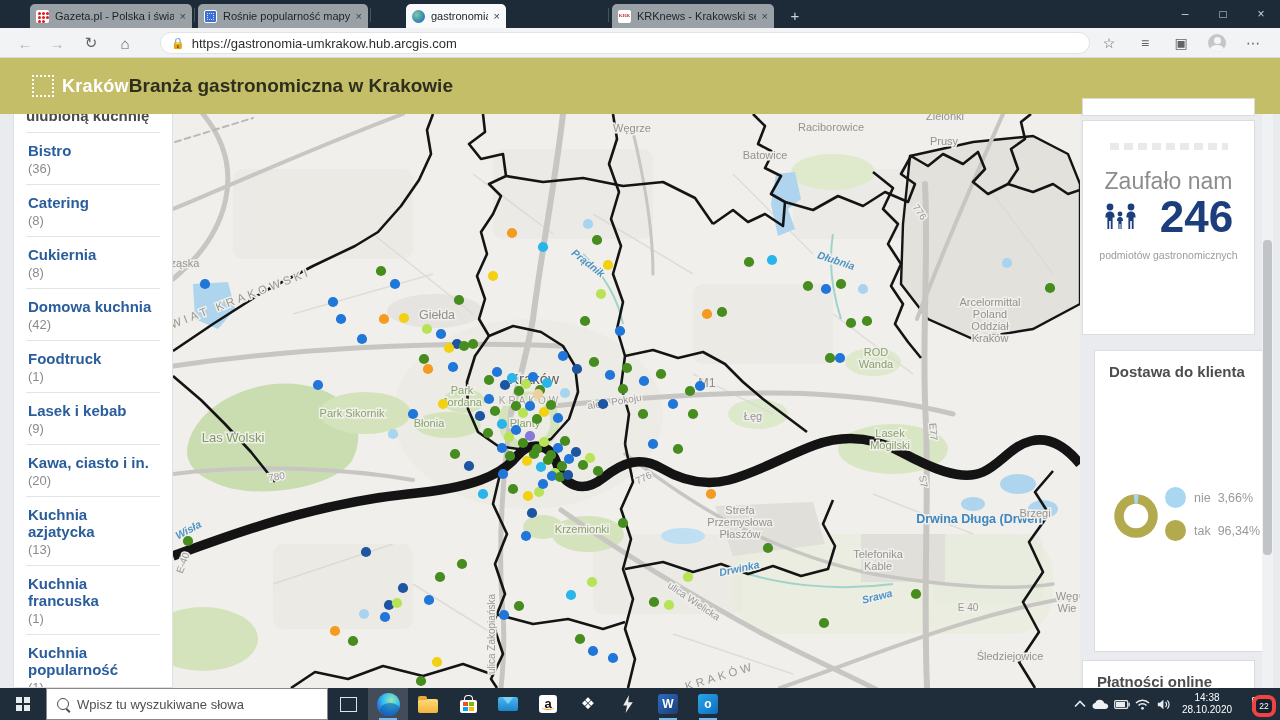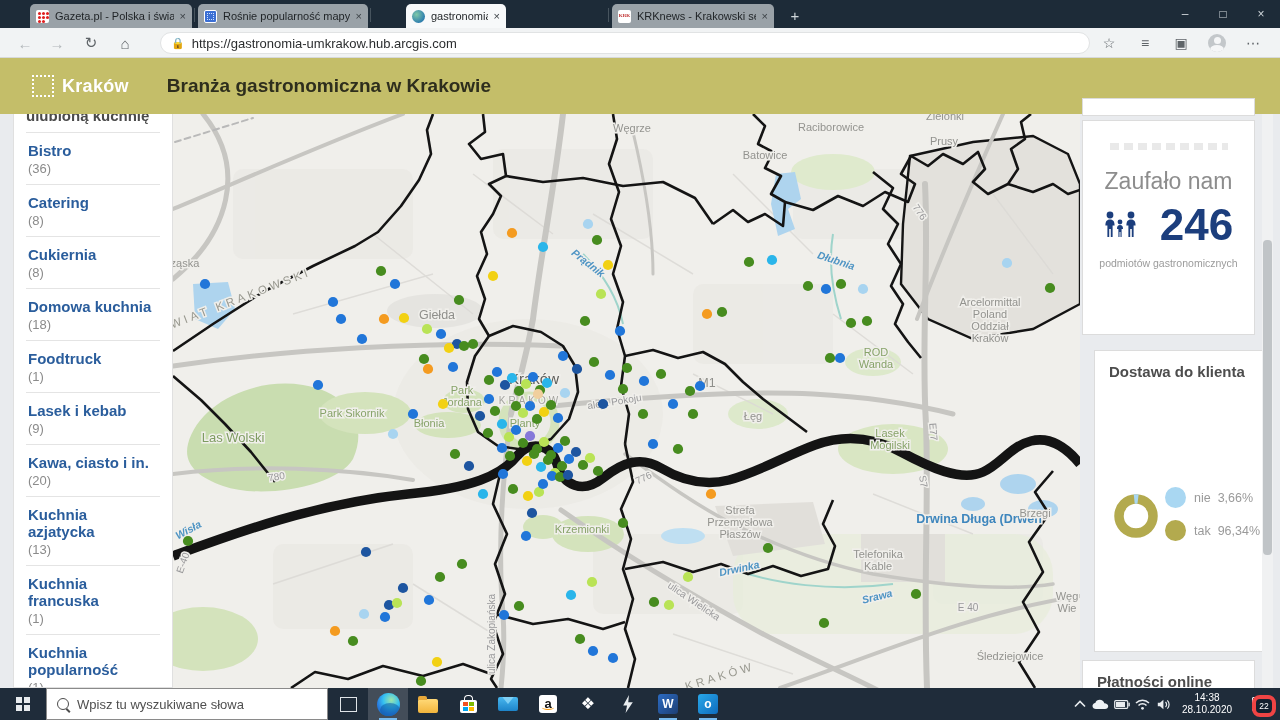--- a/index.html
+++ b/index.html
@@ -38,21 +38,21 @@
   .addr-right{position:absolute;top:0;height:30px;display:flex;align-items:center;justify-content:center;font-size:14px;color:#5f6468;width:26px;}
   #avatar-btn{border-radius:50%;}
   #avatar-btn .av{width:18px;height:18px;border-radius:50%;background:#c3c7ca;position:relative;overflow:hidden;}
   #avatar-btn .av:before{content:"";position:absolute;left:5.5px;top:3px;width:7px;height:7px;border-radius:50%;background:#f5f6f7;}
   #avatar-btn .av:after{content:"";position:absolute;left:2px;top:11px;width:14px;height:9px;border-radius:50%;background:#f5f6f7;}
   
   #siteheader{position:absolute;left:0;top:58px;width:1280px;height:56px;background:#c4be69;display:flex;align-items:center;}
   #logo{display:flex;align-items:center;gap:8px;margin-left:32px;}
   #logo .logo-ico{width:18px;height:18px;border:2px dotted #fff;}
   #logo .logo-txt{color:#fff;font-size:18px;font-weight:bold;letter-spacing:.3px;}
-  #site-title{margin-left:38px;font-size:19px;color:#2e2e1d;font-weight:bold;}
+  #site-title{font-size:19px;color:#2e2e1d;font-weight:bold;}
   #site-subtitle{margin-left:28px;font-size:15px;color:#2e2e1d;}
   
   #content{position:absolute;left:0;top:114px;width:1280px;height:574px;background:#e9ebee;}
   
   #sidebar{position:absolute;left:13px;top:0;width:160px;height:574px;background:#fff;
            border:1px solid #e0e0e0;border-top:none;box-sizing:border-box;overflow:hidden;padding:0 12px;}
   #sidebar-cut{margin-top:-7px;font-size:15px;font-weight:bold;color:#4a4a4a;white-space:nowrap;}
   .cat{padding:9px 2px 8px 2px;border-bottom:1px solid #e4e4e4;cursor:pointer;}
   .cat:first-of-type{border-top:1px solid #e4e4e4;margin-top:8px;}
   .cat-label{color:#2a5d9c;font-weight:bold;font-size:15px;line-height:17px;}
@@ -71,21 +71,21 @@
   .ml-city{fill:#5e5e5a;font-size:15px;}
   .ml-county{fill:#a3a39e;font-size:10px;letter-spacing:3px;}
   .ml-region{fill:#98988f;font-size:11.5px;letter-spacing:3.5px;}
   
   #rightpanel{position:absolute;left:1082px;top:0;width:173px;height:574px;}
   .card{position:absolute;left:0;width:173px;background:#fff;border:1px solid #dcdcdc;box-sizing:border-box;}
   #card-trusted{top:6px;height:215px;text-align:center;}
   .ghost-row{width:118px;height:7px;margin:22px auto 0 auto;
      background:repeating-linear-gradient(90deg,#e9e9e9 0 9px,transparent 9px 14px);}
   #trusted-title{margin-top:18px;font-size:23px;color:#8d8d8d;}
-  #trusted-row{margin-top:8px;display:flex;align-items:center;justify-content:center;gap:20px;}
+  #trusted-row{margin-top:0;display:flex;align-items:center;justify-content:center;gap:20px;}
   #trusted-value{font-size:44px;font-weight:bold;color:#1c3e7d;line-height:44px;}
   #trusted-caption{margin-top:10px;font-size:10.5px;color:#9b9b9b;}
   #card-delivery{top:236px;height:302px;margin-left:12px;}
   .card-title{margin:12px 0 0 14px;font-size:15px;font-weight:bold;color:#4d4d4d;}
   #donut-wrap{position:absolute;left:14px;top:138px;width:54px;height:54px;}
   .legend{position:absolute;left:70px;top:136px;}
   .legend-row{display:flex;align-items:center;gap:8px;margin-bottom:12px;}
   .legend-dot{width:21px;height:21px;border-radius:50%;flex:0 0 auto;}
   .legend-txt{font-size:12.5px;color:#9a9a9a;white-space:nowrap;}
   #card-payments{top:546px;height:60px;}
@@ -211,21 +211,21 @@
         <div class="cat">
           <div class="cat-label">Catering</div>
           <div class="cat-count">(8)</div>
         </div>
         <div class="cat">
           <div class="cat-label">Cukiernia</div>
           <div class="cat-count">(8)</div>
         </div>
         <div class="cat">
           <div class="cat-label">Domowa kuchnia</div>
-          <div class="cat-count">(18)</div>
+          <div class="cat-count">(42)</div>
         </div>
         <div class="cat">
           <div class="cat-label">Foodtruck</div>
           <div class="cat-count">(1)</div>
         </div>
         <div class="cat">
           <div class="cat-label">Lasek i kebab</div>
           <div class="cat-count">(9)</div>
         </div>
         <div class="cat">

